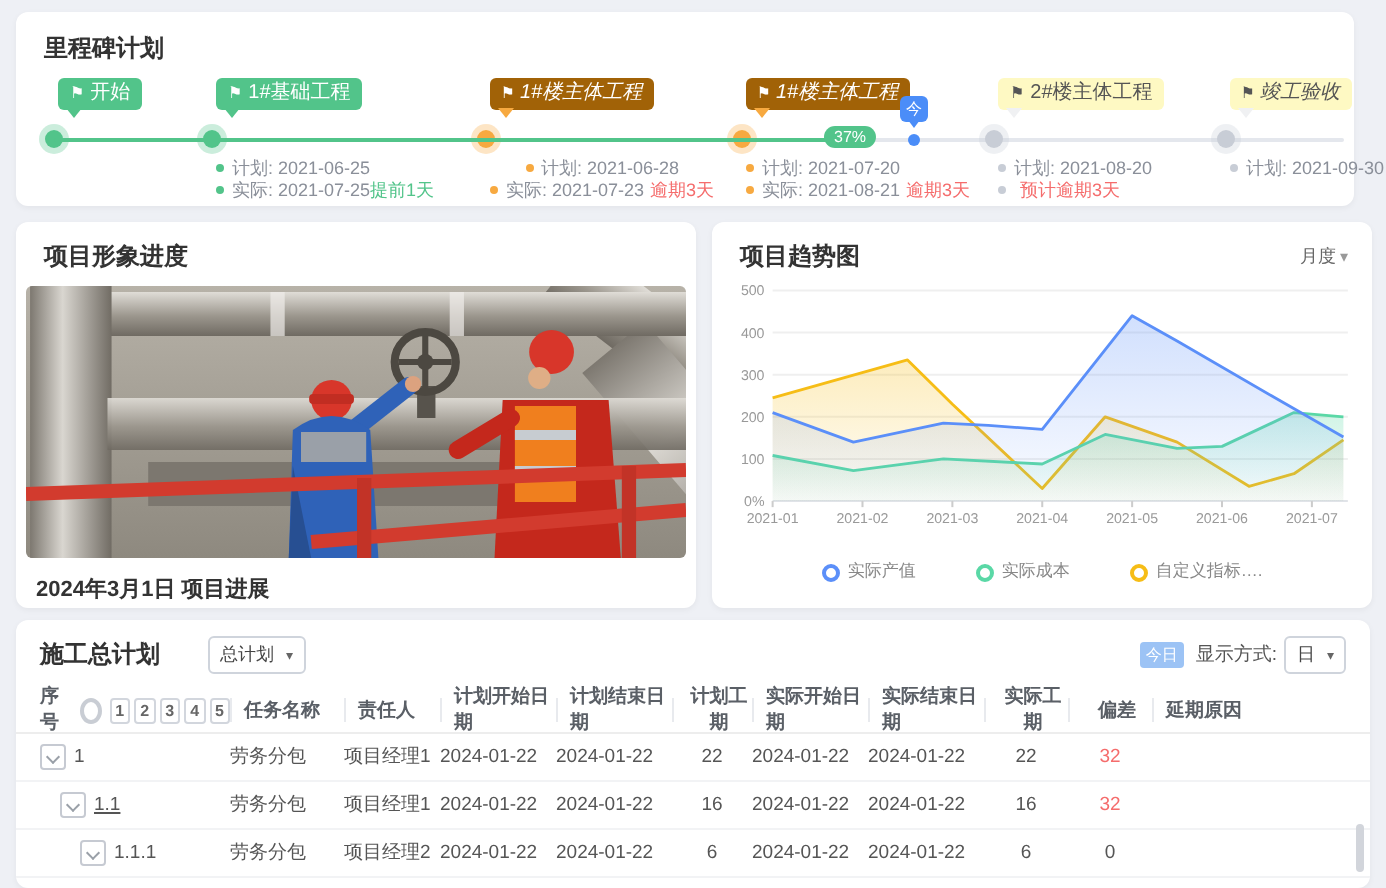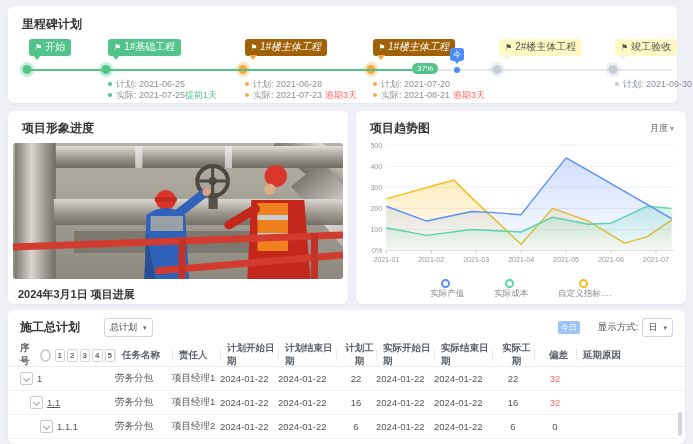--- a/index.html
+++ b/index.html
@@ -42,31 +42,31 @@
   #photo-wrap svg{display:block;}
   #photo-caption{font-size:11px;font-weight:bold;color:#333;padding:8px 0 0 10px;}
 
   
   #p-chart{left:356px;top:111px;width:330px;height:193px;}
   #chart-head{display:flex;justify-content:space-between;align-items:center;padding:9px 12px 0 14px;}
   #chart-range{font-size:9px;color:#666;cursor:pointer;}
   #chart-range .car{color:#999;font-size:8px;margin-left:2px;font-family:"DejaVu Sans",sans-serif;}
   #chart-mount{margin:2px 4px 0 6px;}
   #chart-legend{display:flex;justify-content:center;gap:30px;margin-top:-2px;}
-  .lg-item{display:flex;align-items:center;font-size:8.5px;color:#888;cursor:pointer;flex-direction:column;}
+  .lg-item{display:flex;align-items:center;font-size:8.5px;color:#888;cursor:pointer;}
   .lg-ring{width:5px;height:5px;border-radius:50%;border:2px solid;margin-right:4px;background:#fff;}
 
   
   #p-table{left:8px;top:310px;width:677px;height:134px;overflow:hidden;}
   #tbl-head{display:flex;align-items:center;padding:8px 12px 7px 12px;}
   #tbl-head .panel-title{margin-right:24px;}
   .mini-select{border:1px solid #cfd4dc;border-radius:3px;font-size:9px;color:#444;padding:2px 5px;display:inline-flex;align-items:center;gap:6px;background:#fff;cursor:pointer;}
   .mini-select .car{font-size:7px;color:#666;font-family:"DejaVu Sans",sans-serif;}
   #tbl-head .spacer{flex:1;}
-  #today-badge{background:#9cc3f5;color:#fff;font-size:8px;padding:1px 3px;border-radius:2px;margin-right:18px;}
+  #today-badge{background:#9cc3f5;color:#fff;font-size:8px;padding:1px 3px;border-radius:2px;margin-right:6px;}
   #display-label{font-size:9.5px;color:#555;margin-right:4px;}
   .grid{display:grid;grid-template-columns:95px 57px 48px 58px 58px 40px 58px 58px 42px 42px 1fr;align-items:center;}
   .g-head{padding:0 12px;height:22px;border-bottom:1px solid #ededed;}
   .g-head .hc{font-size:9.5px;font-weight:bold;color:#5a5f66;display:flex;align-items:center;border-left:1px solid #e8eaee;padding-left:6px;height:12px;}
   .g-head .hc:first-child{border-left:none;padding-left:0;}
   .g-row{padding:0 12px;height:23px;border-bottom:1px solid #f2f3f5;}
   .g-row .c{font-size:9.5px;color:#555;overflow:hidden;white-space:nowrap;}
   .c.num,.hc.num{justify-content:center;text-align:center;}
   .c.red{color:#f56c6c;}
   .seq{display:flex;align-items:center;color:#333;}
@@ -87,33 +87,37 @@
       <div class="tl-badge done" style="left: 7px;"><span class="flag">⚑</span><span>开始</span><i></i></div>
       <div class="tl-dot done" style="left: 5px;"></div>
       <div class="tl-badge done" style="left: 86px;"><span class="flag">⚑</span><span>1#基础工程</span><i></i></div>
       <div class="tl-dot done" style="left: 84px;"></div>
       <div class="tl-dates" style="left: 86px;">
         <div class="row"><span class="b" style="background: rgb(82, 196, 138);"></span><span>计划: 2021-06-25</span></div>
         <div class="row"><span class="b" style="background: rgb(82, 196, 138);"></span><span>实际: 2021-07-25</span><span class="note early">提前1天</span></div>
       </div>
       <div class="tl-badge warn" style="left: 223px;"><span class="flag">⚑</span><span>1#楼主体工程</span><i></i></div>
       <div class="tl-dot warn" style="left: 221px;"></div>
-      <div class="tl-dates" style="left: 223px;">
+      <div class="tl-dates" style="left: 223px; text-align: center;">
         <div class="row"><span class="b" style="background: rgb(247, 169, 64);"></span><span>计划: 2021-06-28</span></div>
         <div class="row"><span class="b" style="background: rgb(247, 169, 64);"></span><span>实际: 2021-07-23</span><span class="note late">逾期3天</span></div>
       </div>
       <div class="tl-badge warn" style="left: 351px;"><span class="flag">⚑</span><span>1#楼主体工程</span><i></i></div>
       <div class="tl-dot warn" style="left: 349px;"></div>
       <div class="tl-dates" style="left: 351px;">
         <div class="row"><span class="b" style="background: rgb(247, 169, 64);"></span><span>计划: 2021-07-20</span></div>
         <div class="row"><span class="b" style="background: rgb(247, 169, 64);"></span><span>实际: 2021-08-21</span><span class="note late">逾期3天</span></div>
       </div>
       <div class="tl-badge pending" style="left: 477px;"><span class="flag">⚑</span><span>2#楼主体工程</span><i></i></div>
       <div class="tl-dot pending" style="left: 475px;"></div>
-      <div class="tl-badge pending" style="left: 593px;"><span class="flag">⚑</span><span>竣工验收</span><i></i></div>
+      <div class="tl-dates" style="left: 477px;">
+        <div class="row"><span class="b" style="background: rgb(200, 205, 214);"></span><span>计划: 2021-08-20</span></div>
+        <div class="row"><span class="b" style="background: rgb(200, 205, 214);"></span><span></span><span class="note late">预计逾期3天</span></div>
+      </div>
+      <div class="tl-badge pending" style="left: 593px; font-style: italic;"><span class="flag">⚑</span><span>竣工验收</span><i></i></div>
       <div class="tl-dot pending" style="left: 591px;"></div>
       <div class="tl-dates" style="left: 593px;">
         <div class="row"><span class="b" style="background: rgb(200, 205, 214);"></span><span>计划: 2021-09-30</span></div>
       </div>
       <div class="tl-pill" style="left: 403px;">37%</div>
       <div class="tl-today-dot" style="left: 435px;"></div>
       <div class="tl-today-flag" style="left: 435px;">今<i></i></div>
     </div>
 </div>
 

